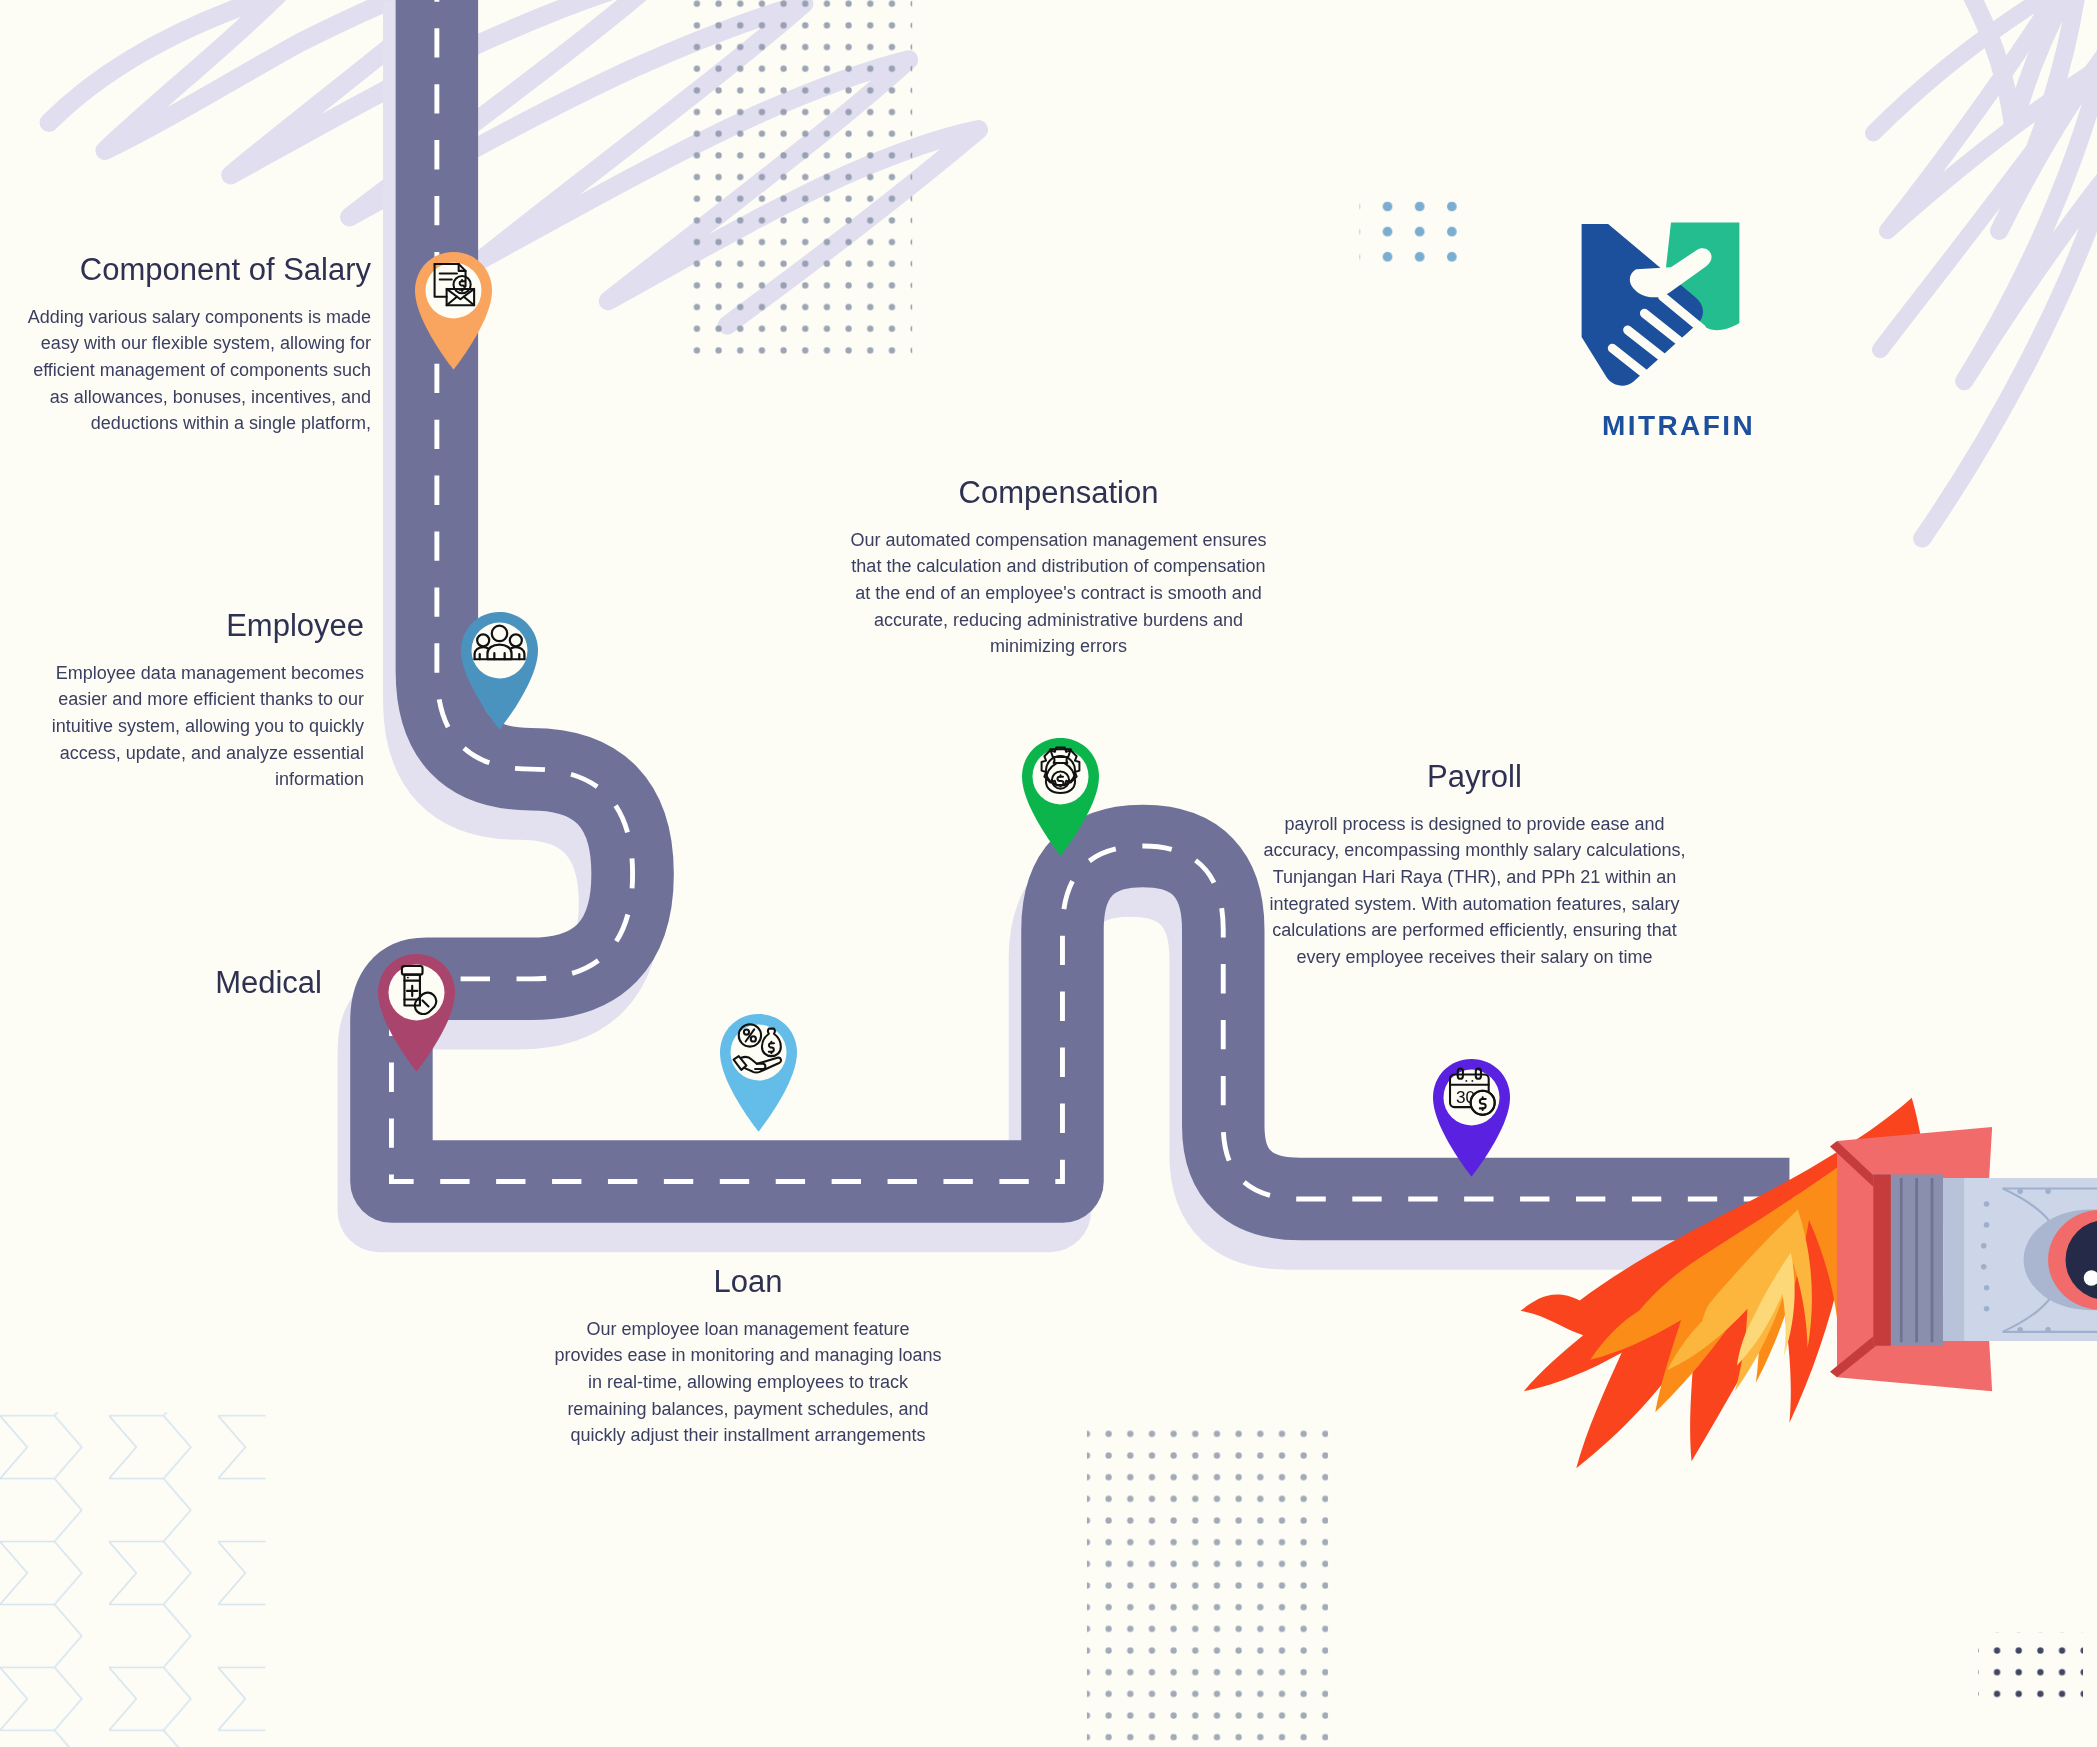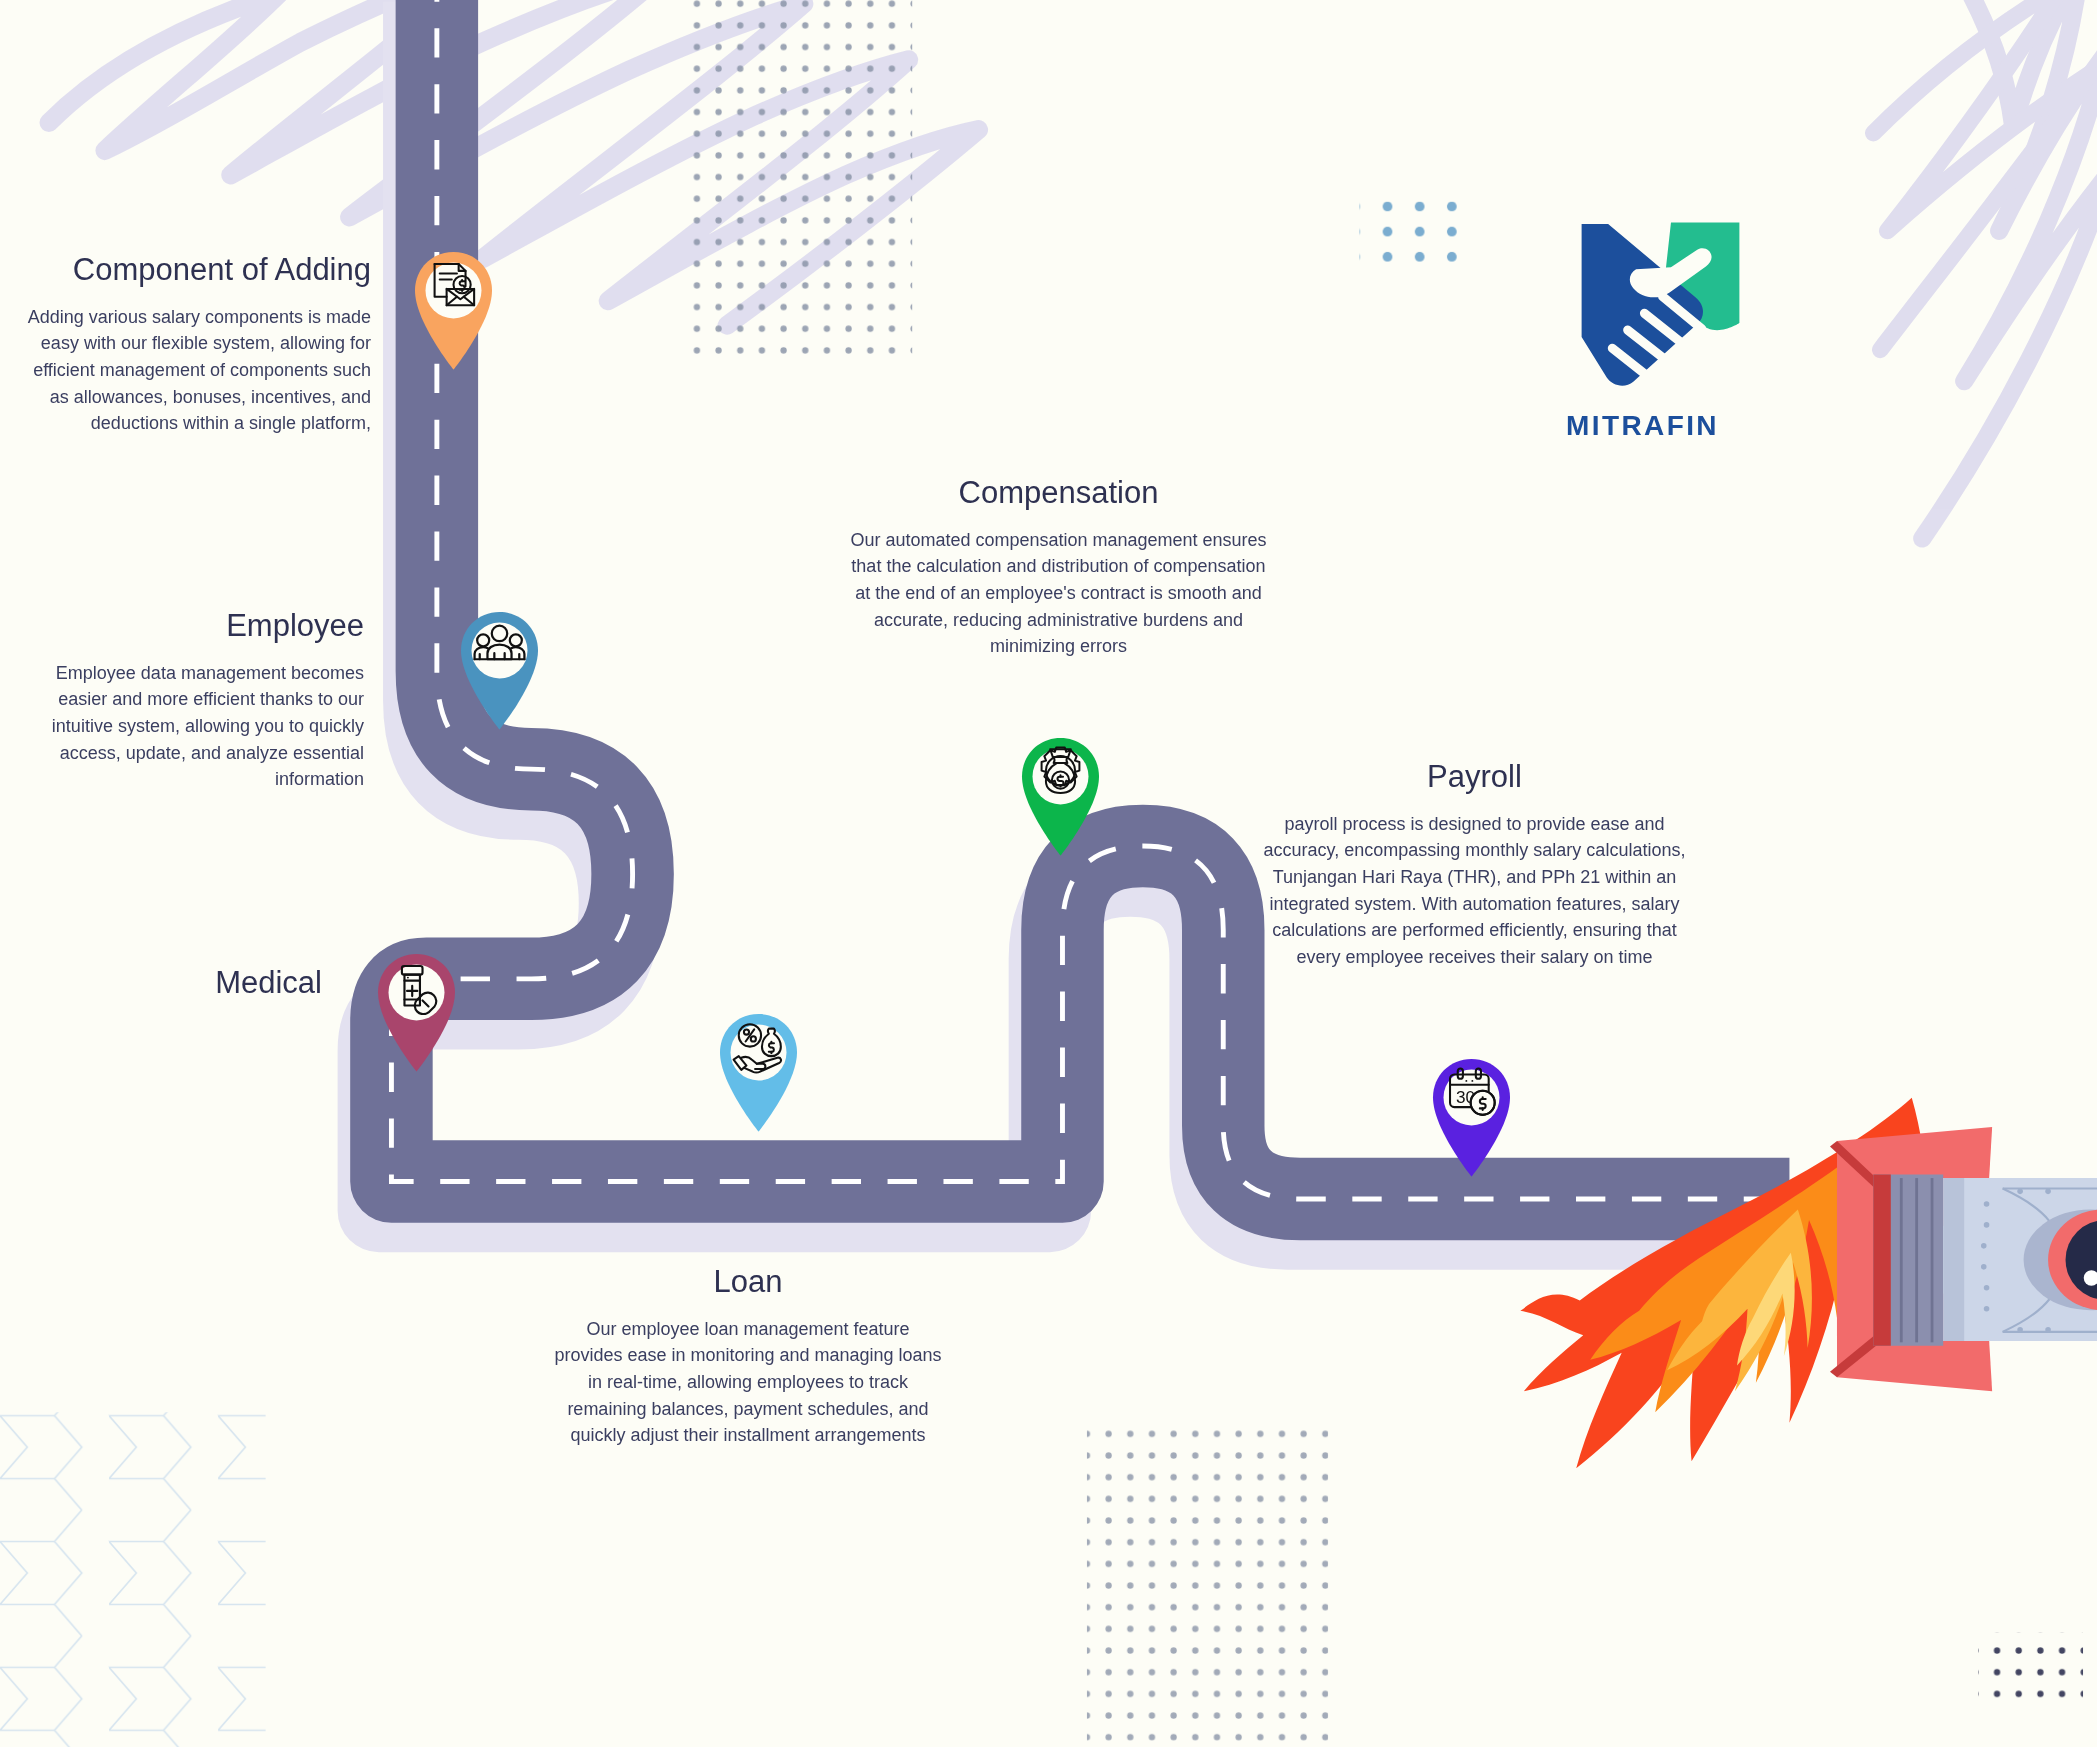--- a/index.html
+++ b/index.html
@@ -40,21 +40,21 @@
   #blk-employee  { left: 7px;  top: 608px;  width: 357px; }
   #blk-medical   { left: 7px;  top: 965px; width: 315px; }
   #blk-compensation { left: 849px; top: 475px; width: 419px; }
   #blk-loan      { left: 552px; top: 1264px; width: 392px; }
   #blk-payroll   { left: 1251px; top: 759px; width: 447px; }
 
   
   #logo { position: absolute; left: 1566px; top: 210px; width: 189px; }
   #logo .wordmark {
     margin-top: 12.6px;
-    text-align: left;
+    text-align: right;
     font-size: 28px;
     font-weight: bold;
     letter-spacing: 2.4px;
     color: #1c4f9c;
   }
 
   
   .pin { position: absolute; width: 105px; height: 133px; }
   .pin .body { position: absolute; inset: 0; }
   .pin .glyph {
@@ -395,21 +395,21 @@
         <text x="14" y="44" font-family="'Liberation Sans', sans-serif" font-size="20" font-weight="400" fill="#111" stroke="none">30</text>
         <circle cx="45" cy="44" r="14" fill="#fdfdf6"></circle>
         <circle cx="45" cy="44" r="14"></circle>
         <path d="M 48.5 39.5 h -4.5 a 2.8 2.8 0 0 0 0 5.5 h 2.2 a 2.8 2.8 0 0 1 0 5.5 h -4.5"></path>
         <path d="M 45 37.6 v 2 M 45 50.4 v 2"></path>
       </svg>
     </div>
   </div>
 
   <div class="block ta-right" id="blk-component">
-    <h2>Component of Adding</h2>
+    <h2>Component of Salary</h2>
     <p>Adding various salary components is made easy with our flexible system, allowing for efficient management of components such as allowances, bonuses, incentives, and deductions within a single platform,</p>
   </div>
 
   <div class="block ta-right" id="blk-employee">
     <h2>Employee</h2>
     <p>Employee data management becomes easier and more efficient thanks to our intuitive system, allowing you to quickly access, update, and analyze essential information</p>
   </div>
 
   <div class="block ta-right" id="blk-medical">
     <h2>Medical</h2>

